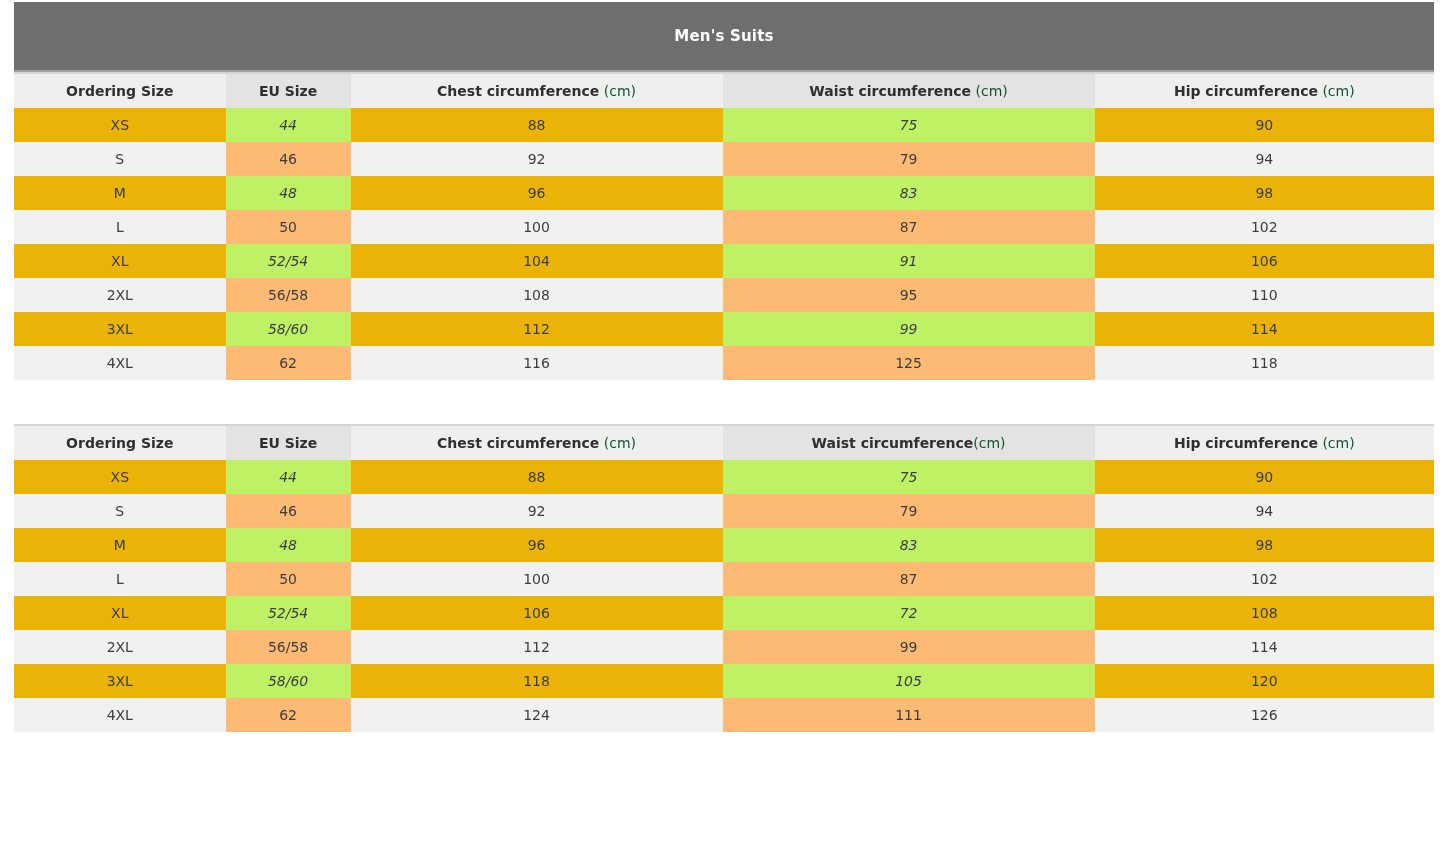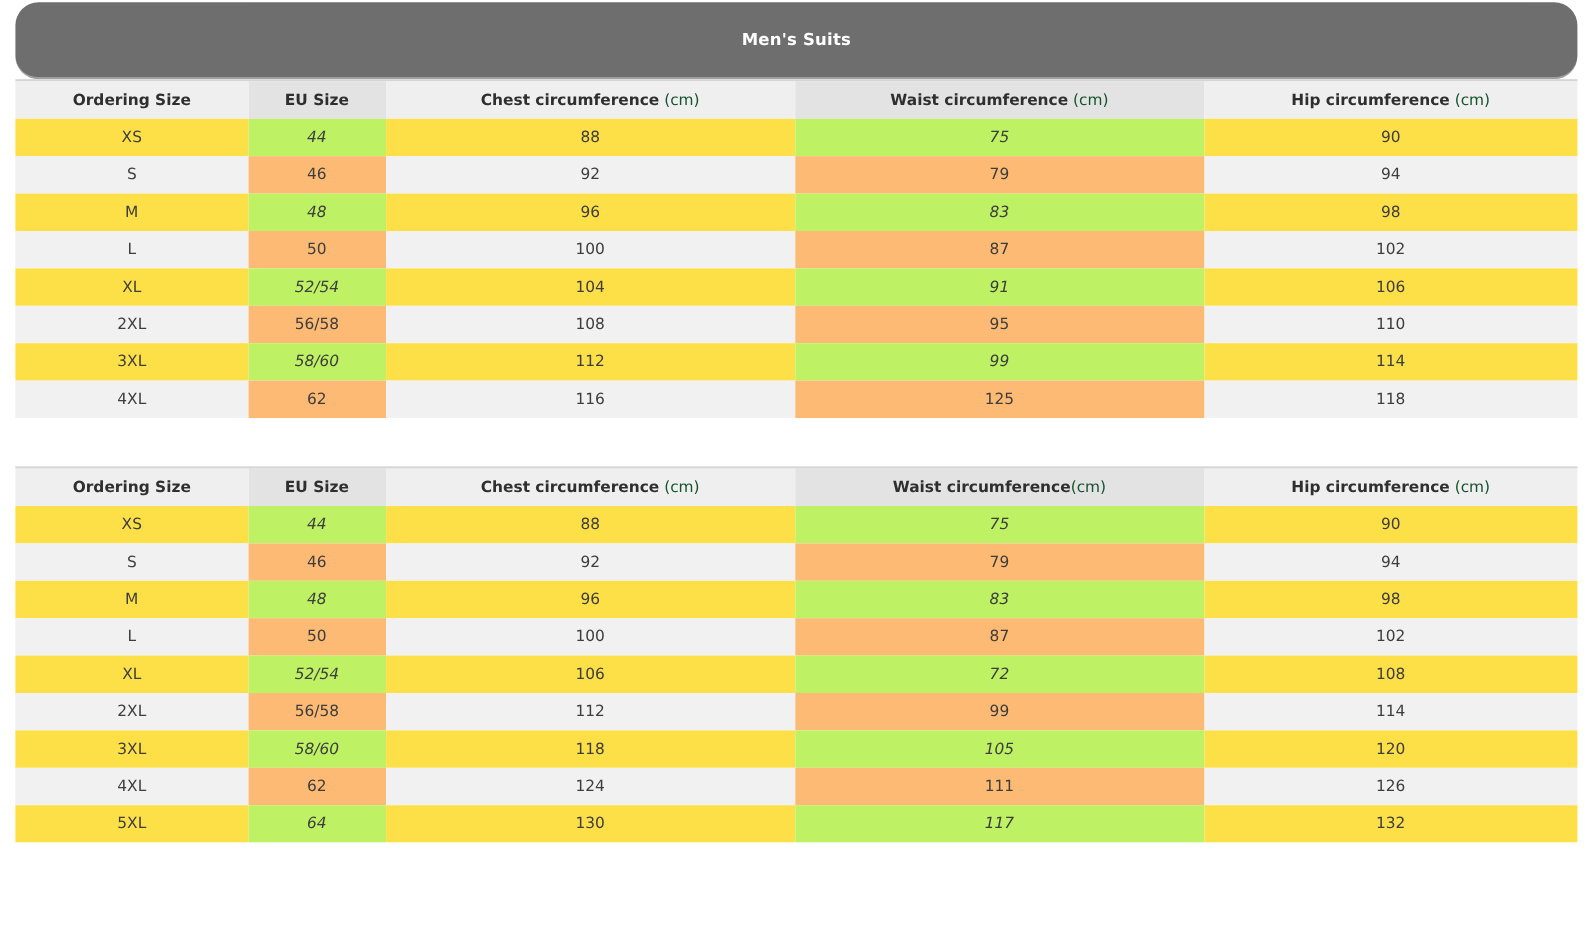--- a/index.html
+++ b/index.html
@@ -14,21 +14,20 @@
   .chart-section { margin-bottom: 44px; }
   .chart-section:last-child { margin-bottom: 0; }
 
   .title-bar {
     height: 70px;
     background: #6e6e6e;
     display: flex;
     align-items: center;
     justify-content: center;
     border-bottom: 2px solid #a0a0a0;
-    border-radius: 21px;
   }
   .title-text {
     color: #ffffff;
     font-weight: bold;
     font-size: 15px;
     letter-spacing: 0.2px;
   }
   .separator { height: 2px; background: #d4d4d4; }
 
   table.size-table {
@@ -45,21 +44,21 @@
   }
   th {
     font-weight: bold;
     color: #2f2f2f;
     background: #efefef;
   }
   th.shaded { background: #e3e3e3; }
   .hdr-unit { font-weight: normal; color: #14532d; }
 
   td { color: #3d3d3d; }
-  tr.dark  td { background: #fde047; }
+  tr.dark  td { background: #eab308; }
   tr.light td { background: #f1f1f1; }
   tr.dark  td.shaded { background: #bef264; font-style: italic; }
   tr.light td.shaded { background: #fdba74; }
 
   th:nth-child(1), td:nth-child(1) { width: 14.9%; }
   th:nth-child(2), td:nth-child(2) { width: 8.8%; }
   th:nth-child(3), td:nth-child(3) { width: 26.2%; }
   th:nth-child(4), td:nth-child(4) { width: 26.2%; }
   th:nth-child(5), td:nth-child(5) { width: 23.9%; }
 </style>
@@ -205,23 +204,16 @@
             <td class="shaded">105</td>
             <td>120</td>
           </tr>
           <tr class="light">
             <td>4XL</td>
             <td class="shaded">62</td>
             <td>124</td>
             <td class="shaded">111</td>
             <td>126</td>
           </tr>
-          <tr class="dark">
-            <td>5XL</td>
-            <td class="shaded">64</td>
-            <td>130</td>
-            <td class="shaded">117</td>
-            <td>132</td>
-          </tr>
         </tbody>
     </table>
   </section>
 </div>
 
 </body></html>

